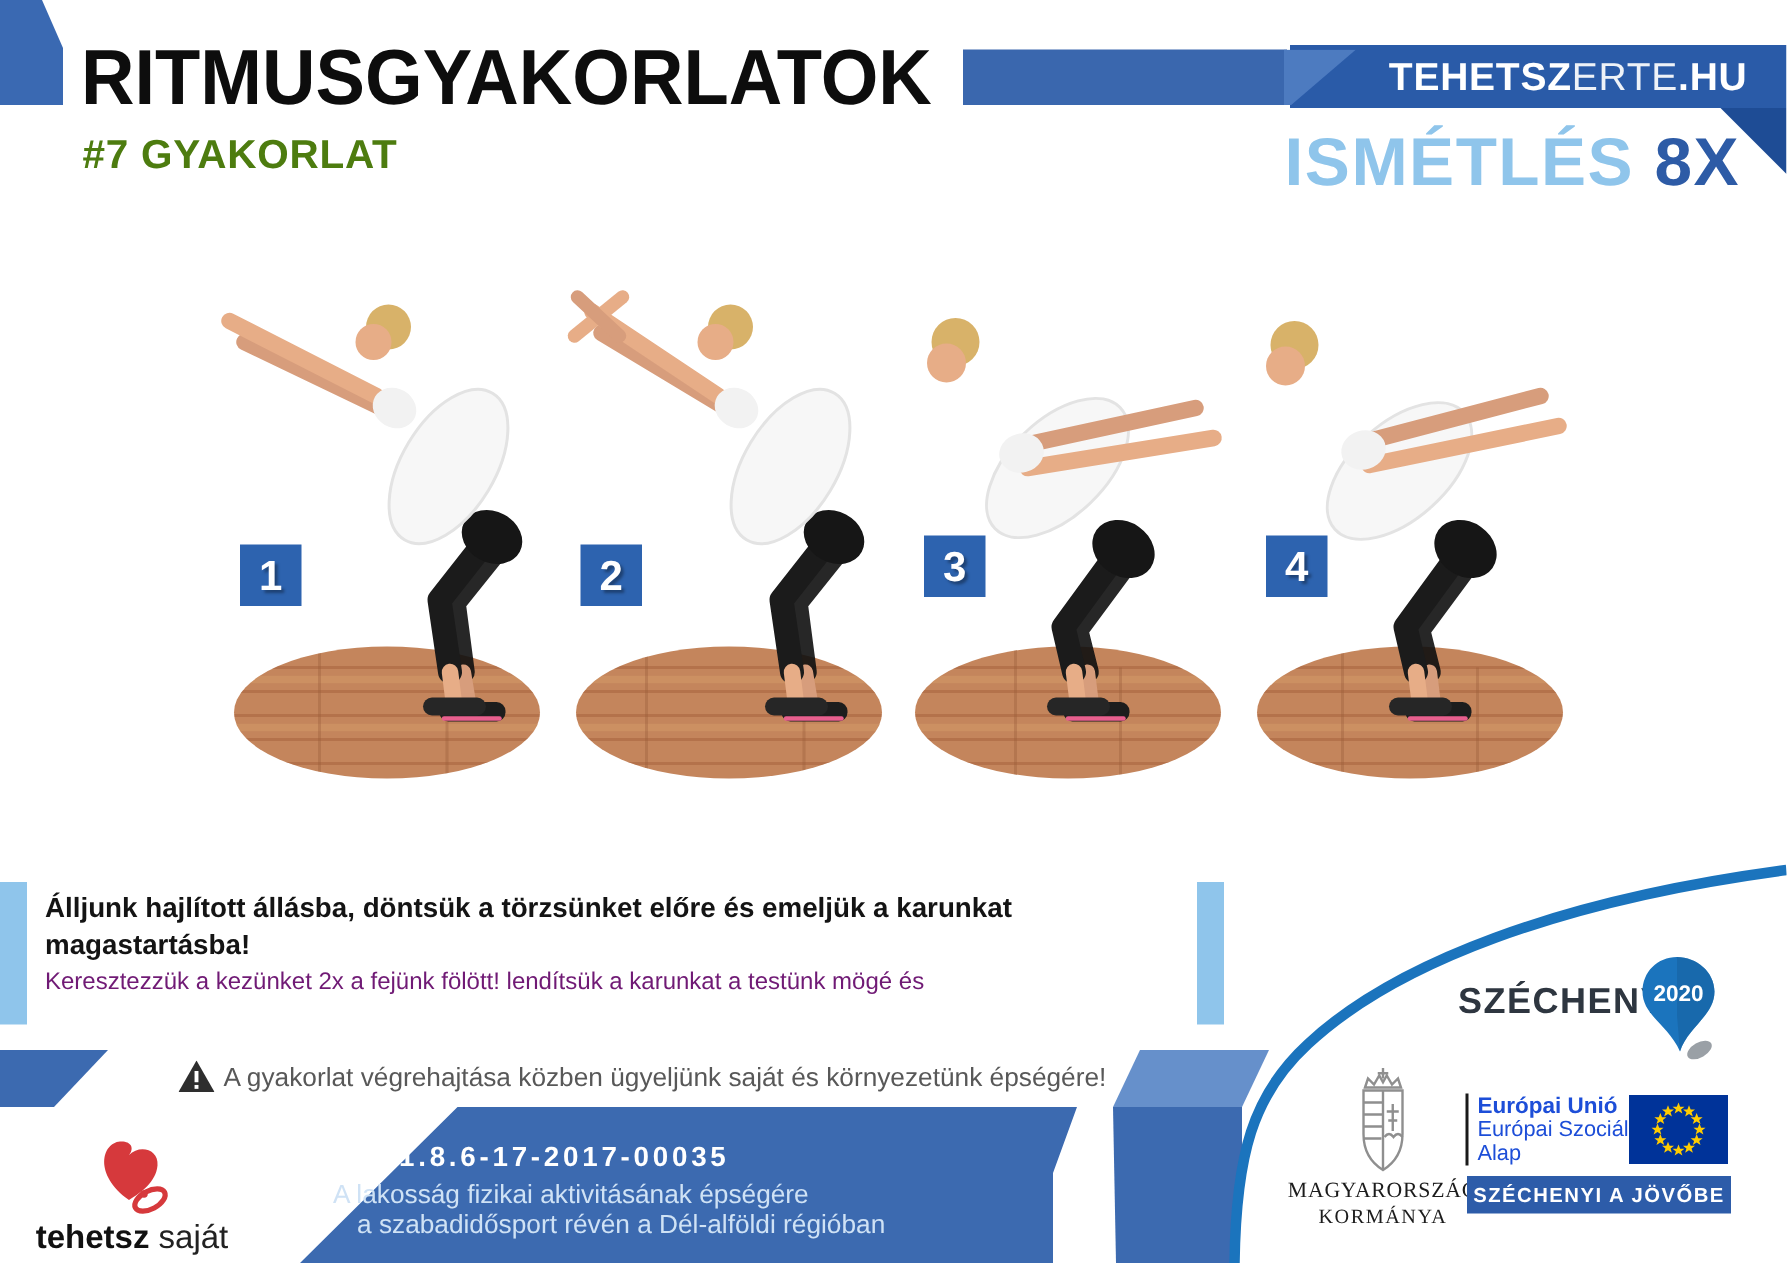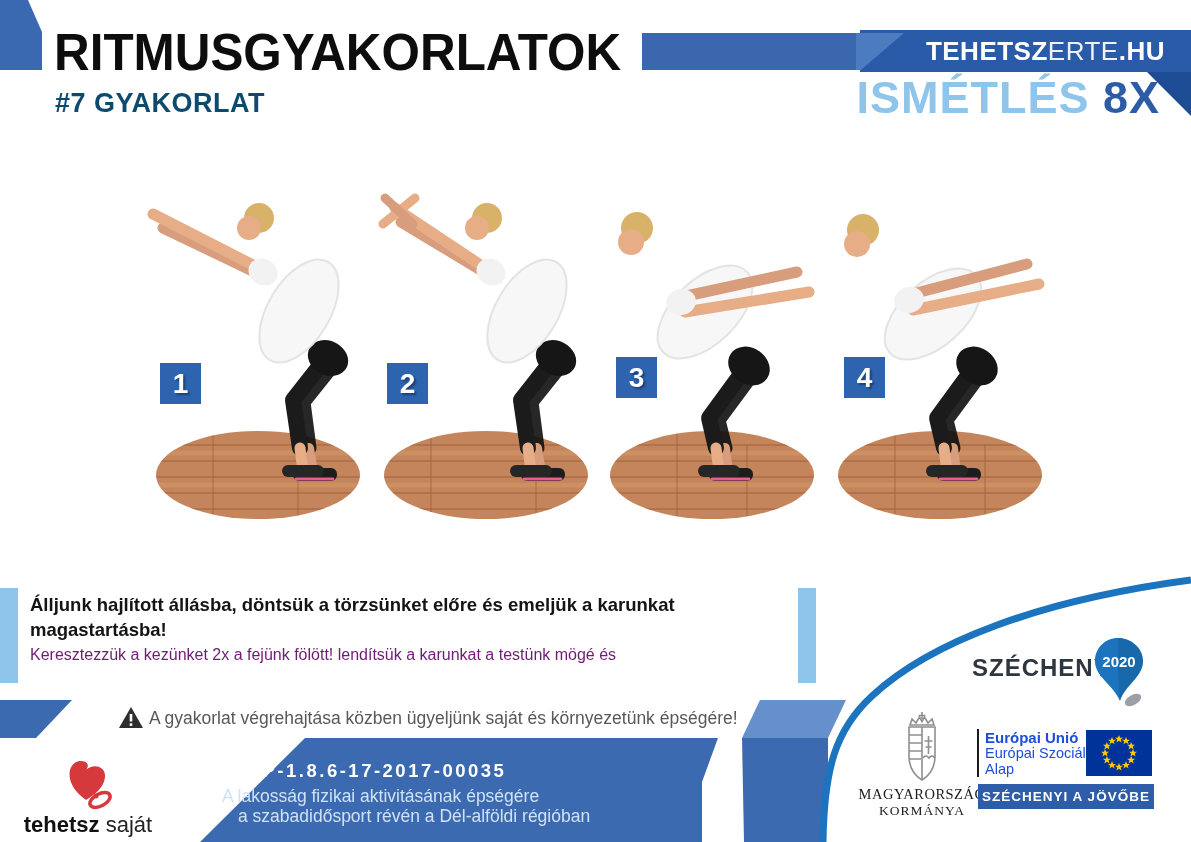--- a/index.html
+++ b/index.html
@@ -6,47 +6,47 @@
   body{
     width:1191px;height:842px;position:relative;overflow:hidden;background:#ffffff;
     font-family:"Liberation Sans",sans-serif;
   }
   .abs{position:absolute;}
   
   #bg{left:0;top:0;z-index:0;}
   
   #title{left:54px;top:22px;font-size:52px;font-weight:900;color:#0d0d0d;
          letter-spacing:0px;transform:scaleX(.95);transform-origin:left top;white-space:nowrap;z-index:2;}
-  #subtitle{left:55px;top:88px;font-size:27px;font-weight:700;color:#0c4a6e;z-index:2;letter-spacing:.5px;}
+  #subtitle{left:55px;top:88px;font-size:27px;font-weight:700;color:#4d7c0f;z-index:2;letter-spacing:.5px;}
   #banner-left{left:642px;top:33px;width:216px;height:37px;background:#3a67ae;z-index:2;}
   #banner-dark{left:860px;top:30px;width:331px;height:42px;background:#2a5ba8;z-index:2;
                display:flex;align-items:center;justify-content:flex-end;padding-right:26px;box-sizing:border-box;
                color:#fff;font-size:26px;letter-spacing:.5px;white-space:nowrap;}
   #banner-light{left:856px;top:33px;width:48px;height:37px;background:#4d7bc0;z-index:3;
                 clip-path:polygon(0 0,100% 0,10% 100%,0 100%);}
   #banner-dark .b{font-weight:700;}
   #banner-dark .l{font-weight:400;opacity:.92;}
-  #repeat{right:31px;top:72px;font-size:45px;font-weight:700;z-index:2;white-space:nowrap;letter-spacing:1px;margin-left:28px;}
+  #repeat{right:31px;top:82px;font-size:45px;font-weight:700;z-index:2;white-space:nowrap;letter-spacing:1px;margin-left:28px;}
   #repeat .lab{color:#8fc5eb;}
   #repeat .cnt{color:#2d5ba6;}
   
   .badge{width:41px;height:41px;background:#2d63af;color:#fff;display:flex;align-items:center;justify-content:center;
          font-size:28px;font-weight:700;z-index:3;text-shadow:2px 2px 2px rgba(0,0,0,.35);}
   
   .fig{z-index:1;}
   
   #instr{left:30px;top:592px;width:786px;z-index:2;}
   #instr .l1{font-size:18.5px;font-weight:700;color:#141414;line-height:25px;}
   #instr .l2,#instr .l3{font-size:16px;font-weight:400;color:#701a75;line-height:25px;}
   
   #warn-ico{left:119px;top:707px;z-index:2;}
   #warn-text{left:149px;top:708px;font-size:17.5px;color:#585858;z-index:2;white-space:nowrap;}
   
   .band-t{z-index:2;white-space:nowrap;}
-  #proj-code{left:217px;top:760px;font-size:18.5px;font-weight:700;color:#ffffff;letter-spacing:2.5px;}
+  #proj-code{left:197px;top:760px;font-size:18.5px;font-weight:700;color:#ffffff;letter-spacing:2.5px;}
   #proj-d1{left:222px;top:786px;font-size:17.5px;color:#cfe2f5;}
   #proj-d2{left:238px;top:806px;font-size:17.5px;color:#cfe2f5;}
   
   #te-heart{left:60px;top:756px;z-index:2;}
   #te-text{left:18px;top:812px;width:140px;text-align:center;font-size:22px;color:#222;z-index:2;white-space:nowrap;}
   #te-text .b{font-weight:700;color:#111;}
   
   #sz-name{left:972px;top:654px;font-size:24px;font-weight:800;color:#2e3640;letter-spacing:1px;z-index:3;white-space:nowrap;}
   #sz-pin{left:1092px;top:637px;z-index:3;}
   

